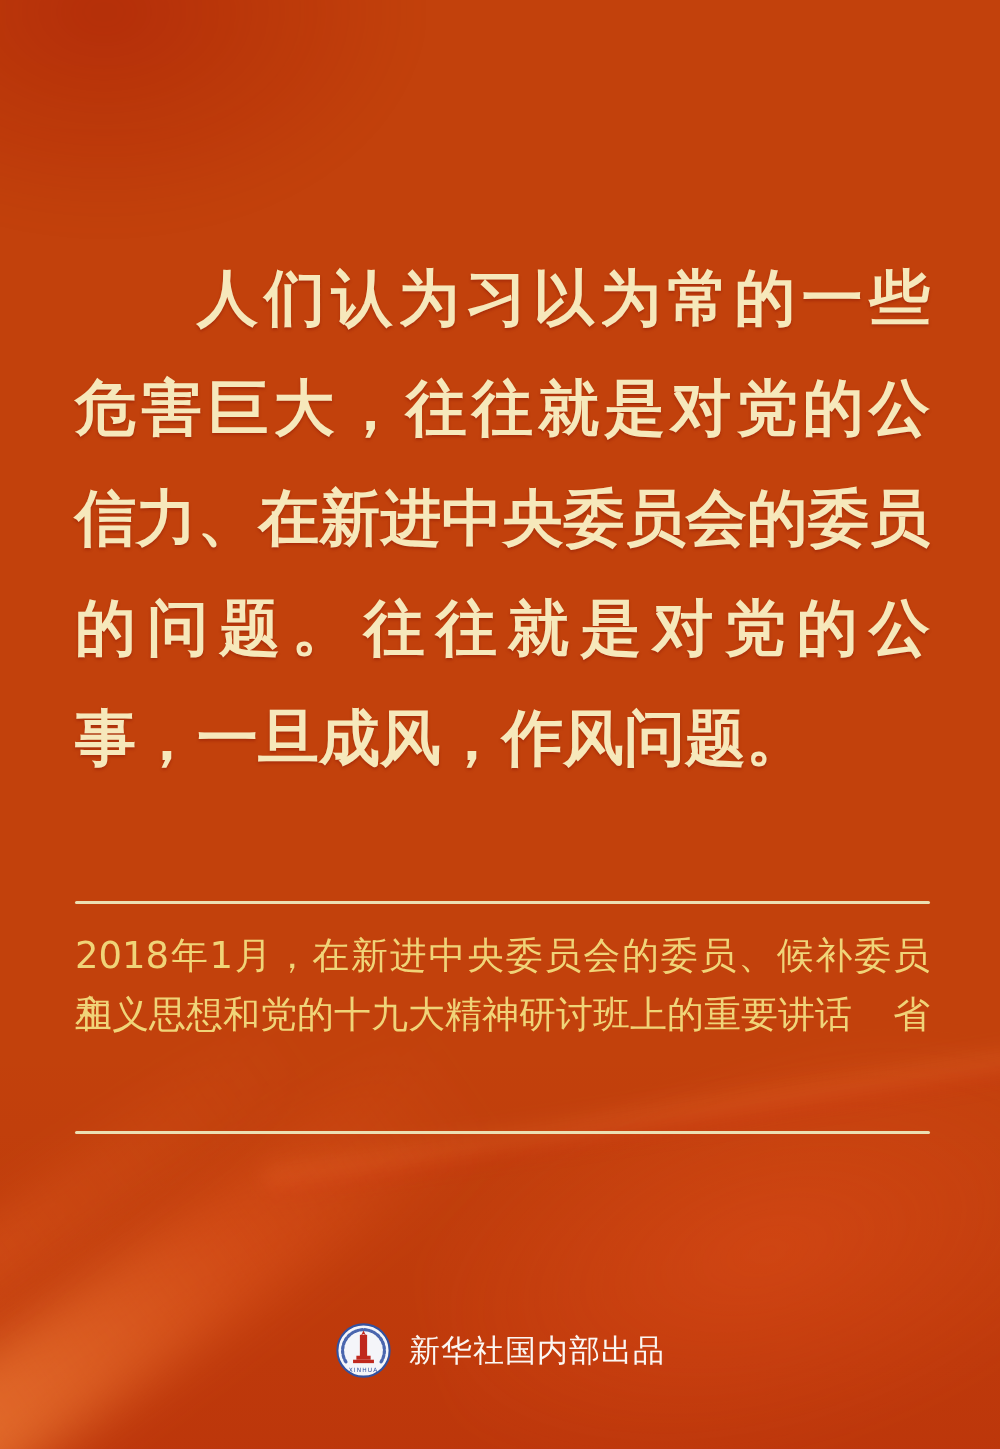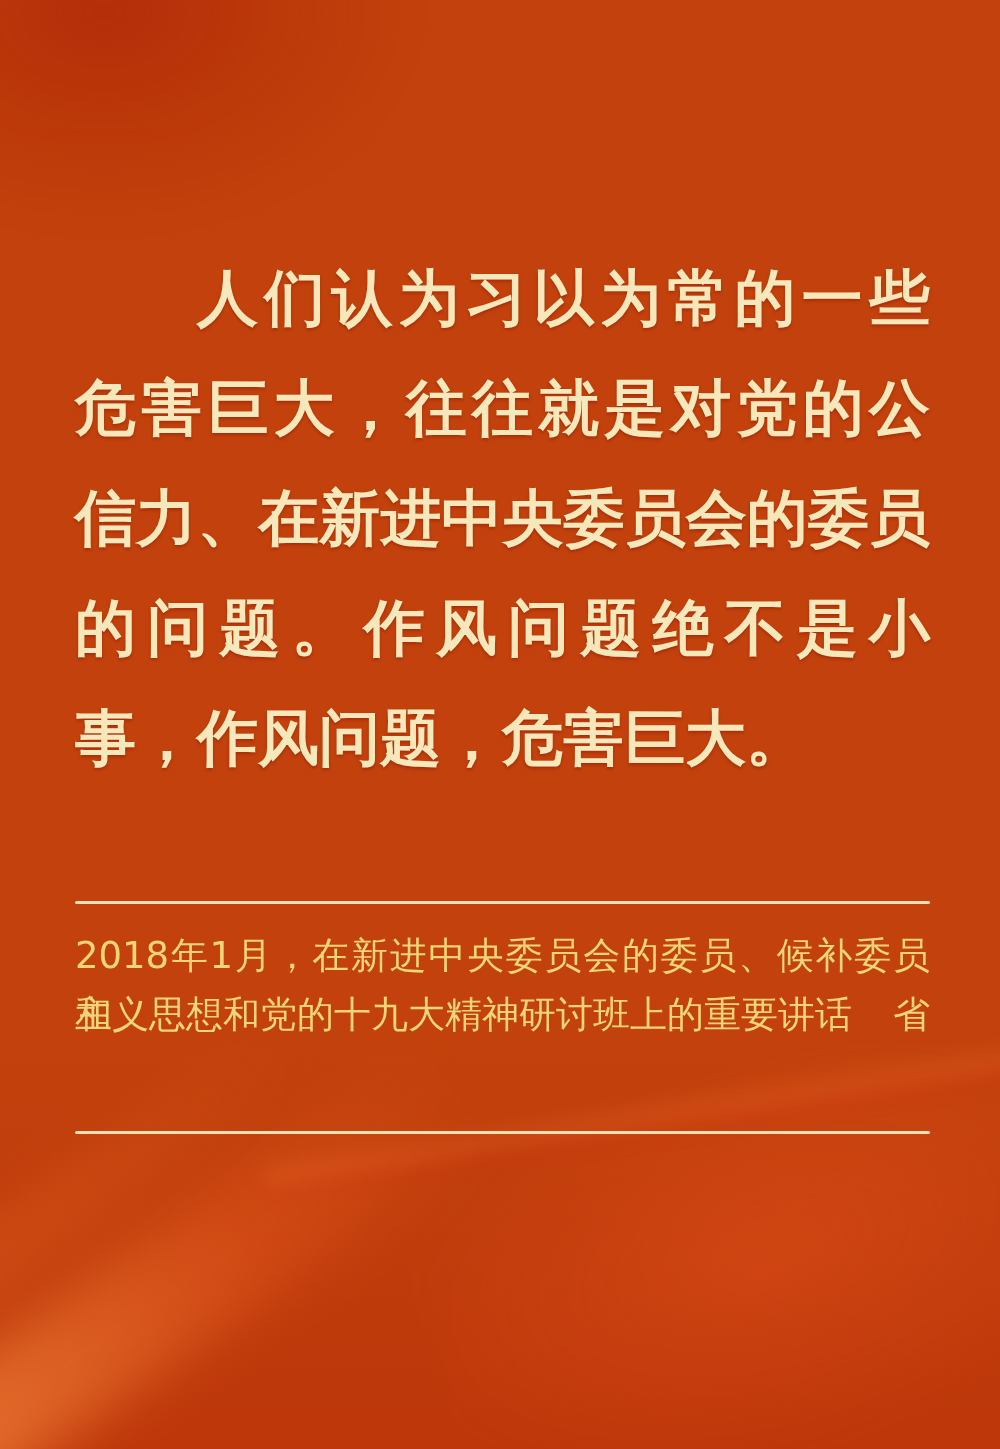--- a/index.html
+++ b/index.html
@@ -140,26 +140,44 @@
   <div class="layer bottom-vignette"></div>
   <div class="layer silk-sheen-right"></div>
   <div class="layer silk-fold-line"></div>
   <div class="layer silk-streak-main"></div>
   <div class="layer silk-streak-soft"></div>
 
   <div class="quote">
     <div class="quote-line first">人们认为习以为常的一些</div>
     <div class="quote-line">危害巨大，往往就是对党的公</div>
     <div class="quote-line">信力、在新进中央委员会的委员</div>
-    <div class="quote-line">的问题。作风问题绝不是小</div>
-    <div class="quote-line last">事，作风问题，危害巨大。</div>
+    <div class="quote-line">的问题。往往就是对党的公</div>
+    <div class="quote-line last">事，一旦成风，作风问题。</div>
   </div>
 
   <div class="divider d-top"></div>
   <div class="divider d-bottom"></div>
 
   <div class="source">
     <div class="source-line">2018年1月，在新进中央委员会的委员、候补委员和省</div>
     <div class="source-line last">主义思想和党的十九大精神研讨班上的重要讲话</div>
   </div>
 
+  <div class="footer">
+    <div class="logo-wrap">
+      <svg viewBox="0 0 60 60" width="57" height="57" aria-hidden="true">
+
+        <circle cx="30" cy="30" r="27.5" fill="#f4f5f9" stroke="#34519f" stroke-width="2.2"></circle>
+
+        <path d="M 11.5 42 A 22 22 0 1 1 48.5 42" fill="none" stroke="#4a66ae" stroke-width="3.4" stroke-dasharray="2.6 2.2" stroke-linecap="round"></path>
+
+        <path d="M 30 9 L 32.5 14 L 30 12.5 L 27.5 14 Z" fill="#c0281e"></path>
+        <rect x="26.2" y="13.5" width="7.6" height="23" fill="#c0281e"></rect>
+        <rect x="22.5" y="35.5" width="15" height="4.2" fill="#c0281e"></rect>
+        <rect x="19" y="39.7" width="22" height="3.6" fill="#c0281e"></rect>
+
+        <text x="30" y="52.5" text-anchor="middle" font-family="DejaVu Sans, sans-serif" font-size="6.2" letter-spacing="1.2" fill="#34519f">XINHUA</text>
+      </svg>
+    </div>
+    <div class="footer-credit">新华社国内部出品</div>
+  </div>
 
 </div>
 
 </body></html>

